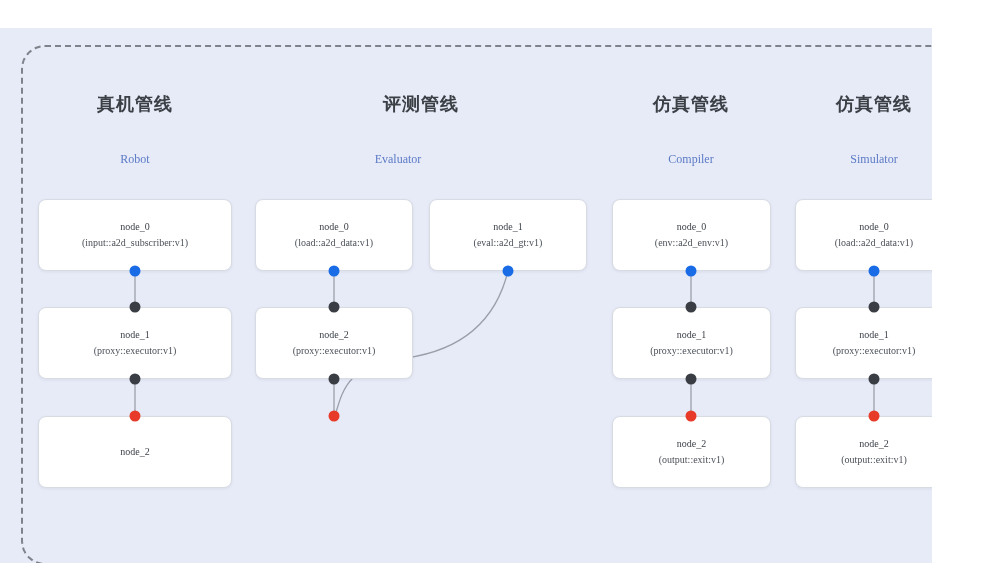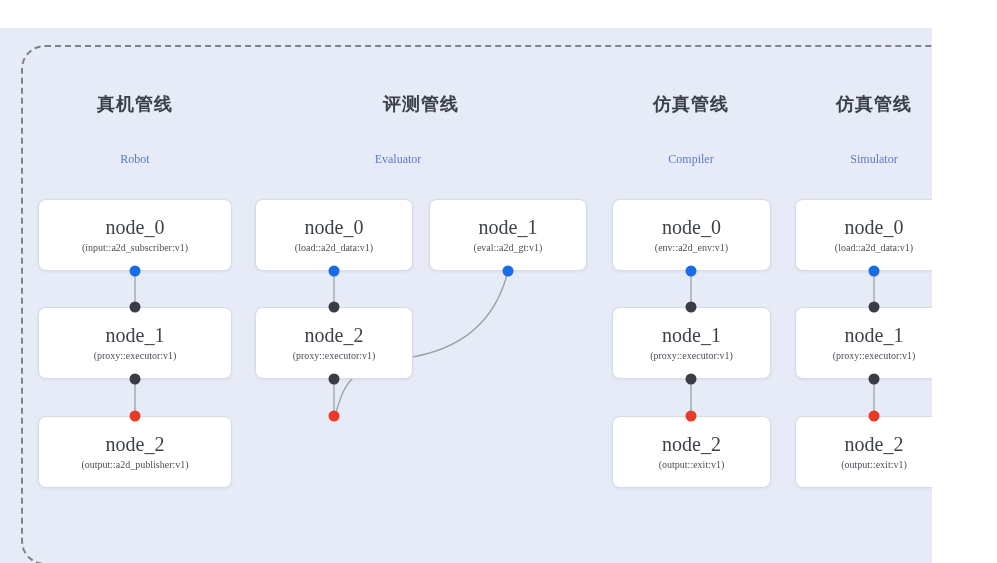--- a/index.html
+++ b/index.html
@@ -30,21 +30,21 @@
   .edges{position:absolute;left:0;top:0;z-index:1;}
   .node{
     position:absolute;height:72px;box-sizing:border-box;z-index:2;
     background:var(--node-bg,#ffffff);
     border:1px solid var(--node-border,#d7dbe2);
     border-radius:8px;
     box-shadow:0 1px 3px rgba(60,70,100,0.08);
     display:flex;flex-direction:column;align-items:center;justify-content:center;
     gap:6px;
   }
-  .node-title{font-size:20px;color:var(--node-title,#3d4249);line-height:1;}
+  .node-title{font-size:10px;color:var(--node-title,#3d4249);line-height:1;}
   .node-sub{font-size:10px;color:var(--node-subtitle,#4b5058);line-height:1;}
   .port{
     position:absolute;width:11px;height:11px;border-radius:50%;
     transform:translate(-50%,-50%);z-index:3;
   }
   .port.blue{background:var(--port-blue,#1a6be6);}
   .port.dark{background:var(--port-dark,#3a3e44);}
   .port.red{background:var(--port-red,#e83a28);}
 </style>
 </head>
@@ -80,21 +80,20 @@
   <div class="node" style="left:38px;top:171px;width:194px">
     <div class="node-title">node_0</div>
     <div class="node-sub">(input::a2d_subscriber:v1)</div>
   </div>
   <div class="node" style="left:38px;top:279px;width:194px">
     <div class="node-title">node_1</div>
     <div class="node-sub">(proxy::executor:v1)</div>
   </div>
   <div class="node" style="left:38px;top:388px;width:194px">
     <div class="node-title">node_2</div>
-    <div class="node-sub">(output::a2d_publisher:v1)</div>
   </div>
 
   <div class="node" style="left:255px;top:171px;width:158px">
     <div class="node-title">node_0</div>
     <div class="node-sub">(load::a2d_data:v1)</div>
   </div>
   <div class="node" style="left:429px;top:171px;width:158px">
     <div class="node-title">node_1</div>
     <div class="node-sub">(eval::a2d_gt:v1)</div>
   </div>

